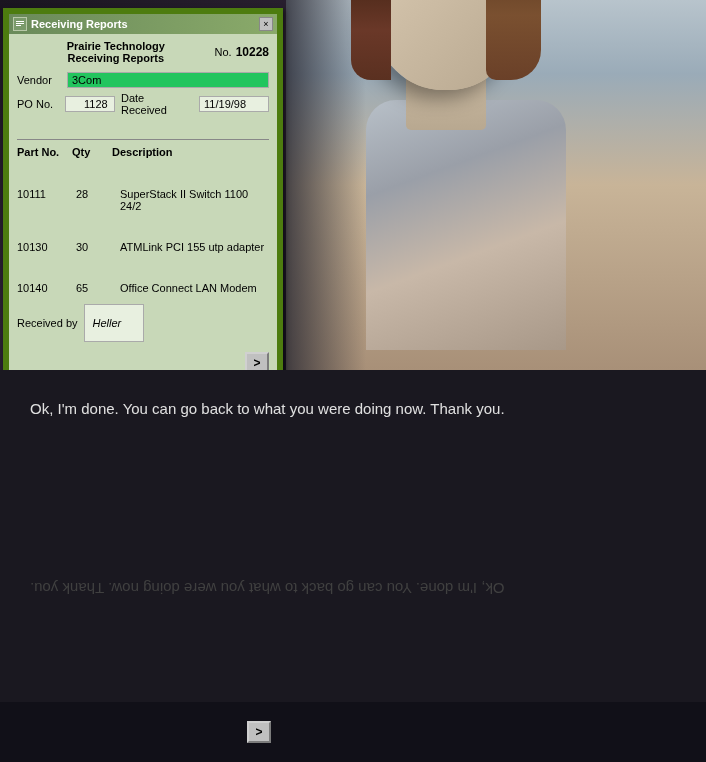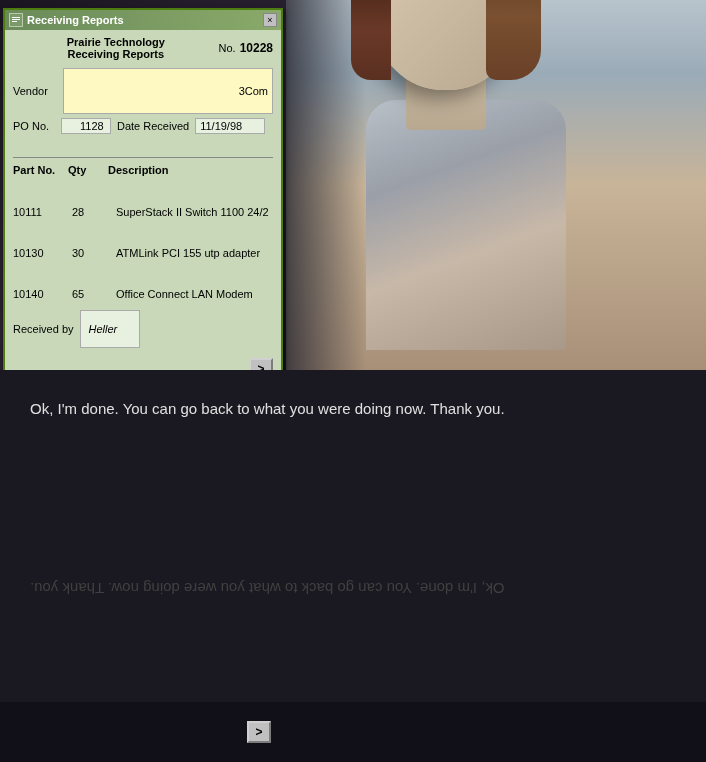--- a/index.html
+++ b/index.html
@@ -59,21 +59,21 @@
       background: linear-gradient(135deg, #1a1520 0%, #2a2030 50%, #151020 100%);
     }
 
     
     .dialog-window {
       position: absolute;
       top: 8px;
       left: 3px;
       width: 280px;
       background: #c8d8b8;
-      border: 2px solid #4d7c0f;
+      border: 6px solid #4d7c0f;
       box-shadow: 2px 2px 5px rgba(0,0,0,0.5);
     }
 
     .dialog-titlebar {
       background: linear-gradient(90deg, #6a8a5a, #8aaa6a);
       padding: 2px 4px;
       display: flex;
       align-items: center;
       justify-content: space-between;
       height: 20px;
@@ -157,25 +157,24 @@
 
     .field-label {
       font-size: 11px;
       color: #000;
       width: 50px;
     }
 
     .field-value {
       font-size: 11px;
       color: #000;
-      background: #fef9c3;
+      background: #22c55e;
       border: 1px solid #aaa;
-      padding: 16px 4px;
+      padding: 1px 4px;
       flex: 1;
-      text-align: right;
     }
 
     .po-row {
       display: flex;
       align-items: center;
       margin-bottom: 23px;
       gap: 6px;
     }
 
     .po-label {

